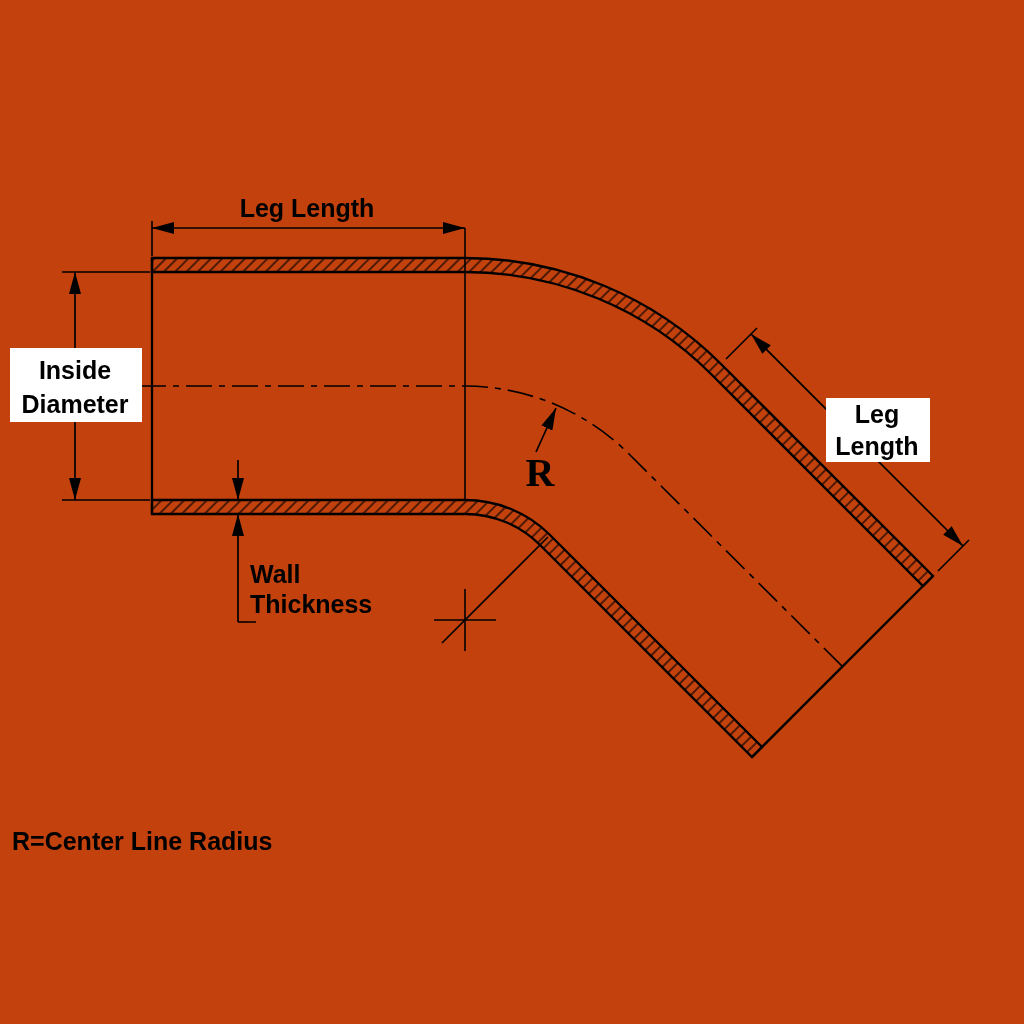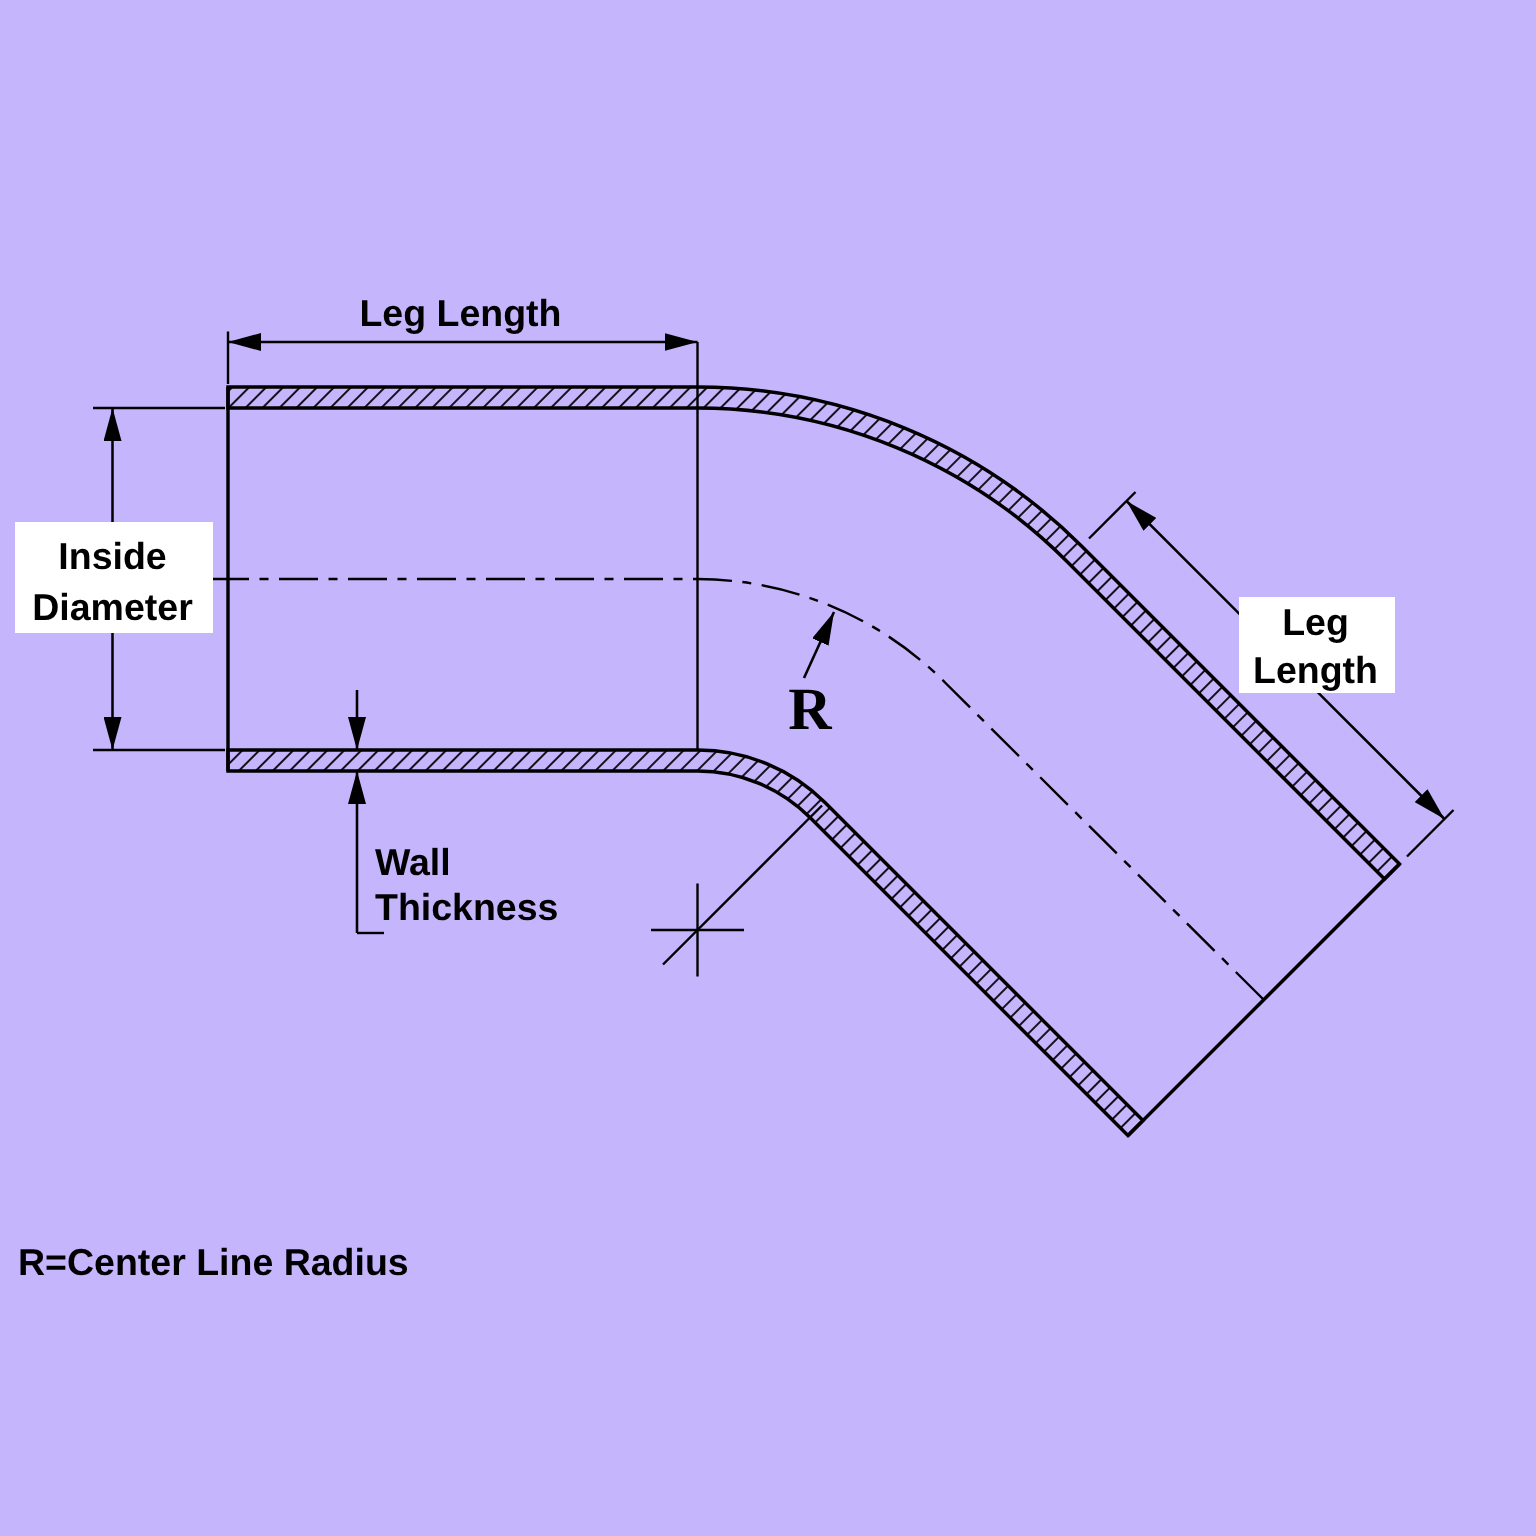--- a/index.html
+++ b/index.html
@@ -4,21 +4,21 @@
 <style>
   html, body {
     margin: 0;
     padding: 0;
     background: #ffffff;
   }
   .stage {
     position: relative;
     width: 1024px;
     height: 1024px;
-    background: #c4b5fd;
+    background: #c2410c;
     overflow: hidden;
   }
   text {
     font-family: "Liberation Sans", sans-serif;
     fill: #000000;
   }
   .lbl {
     font-size: 25px;
     font-weight: bold;
   }

